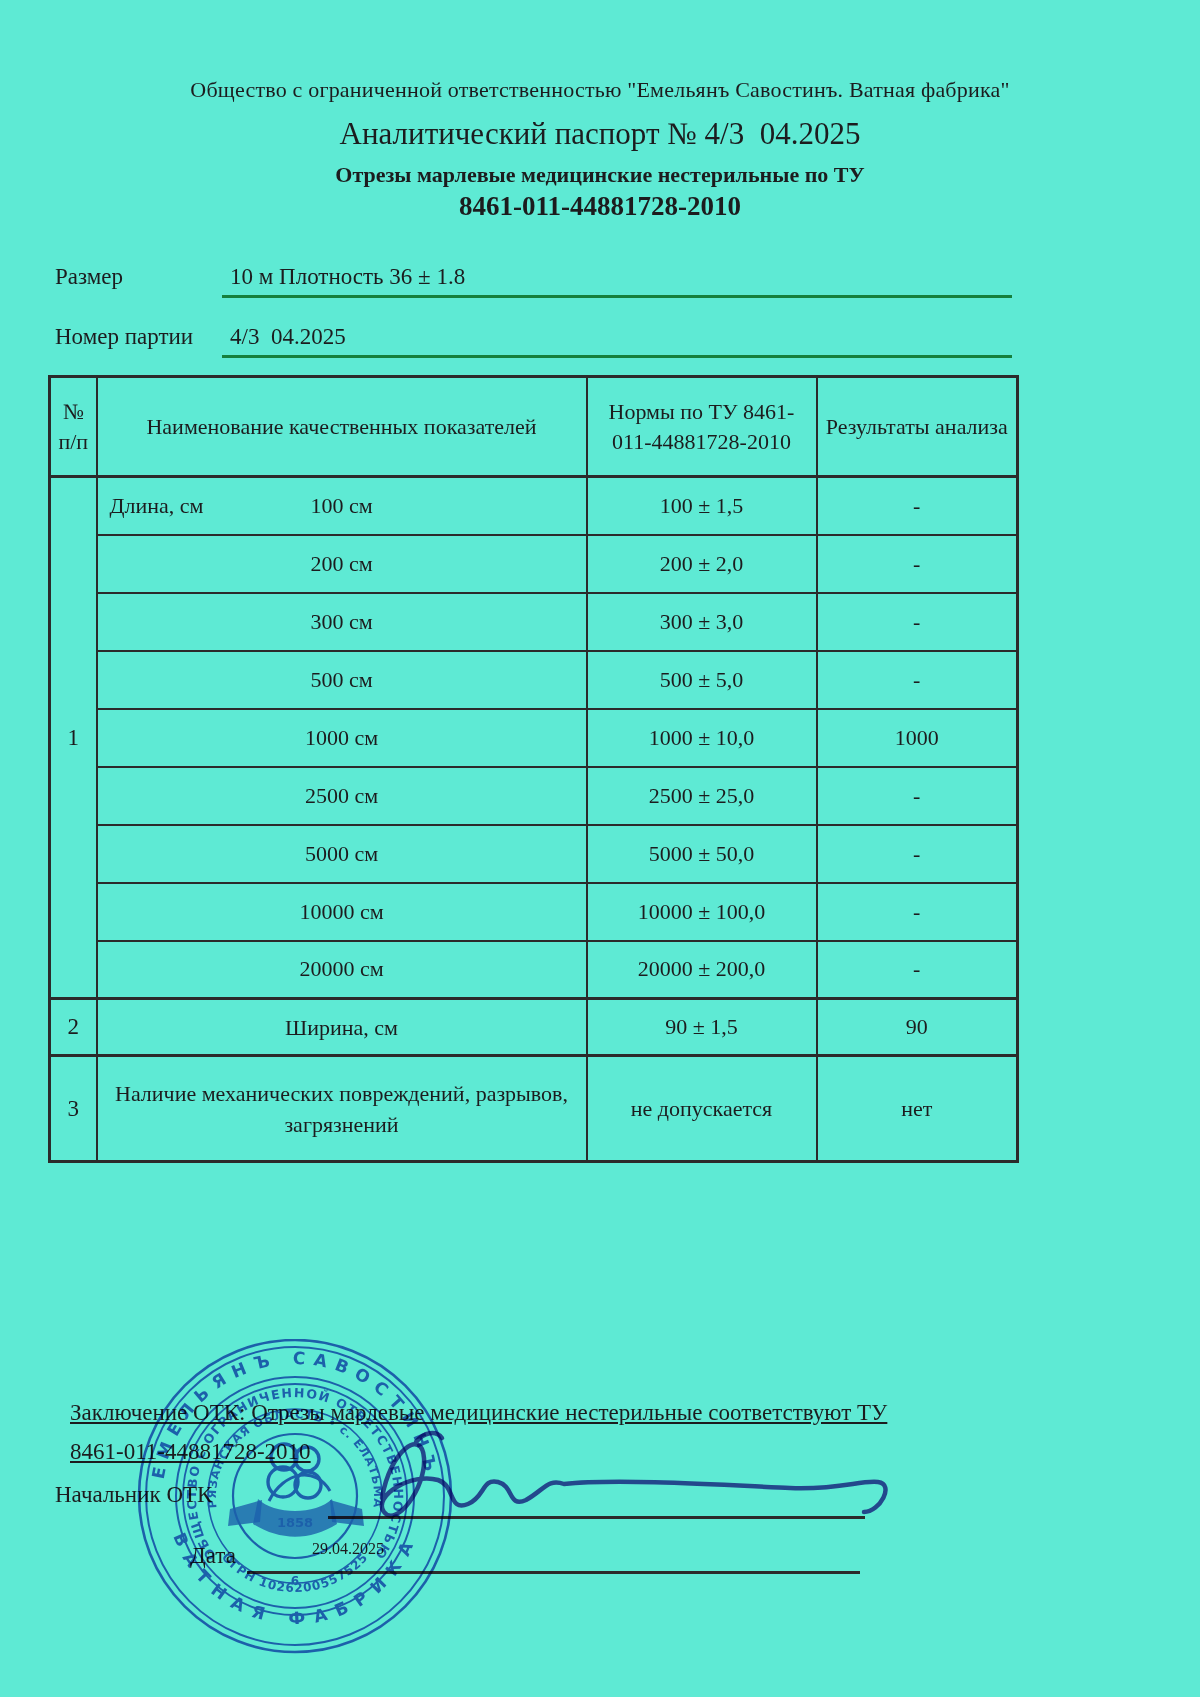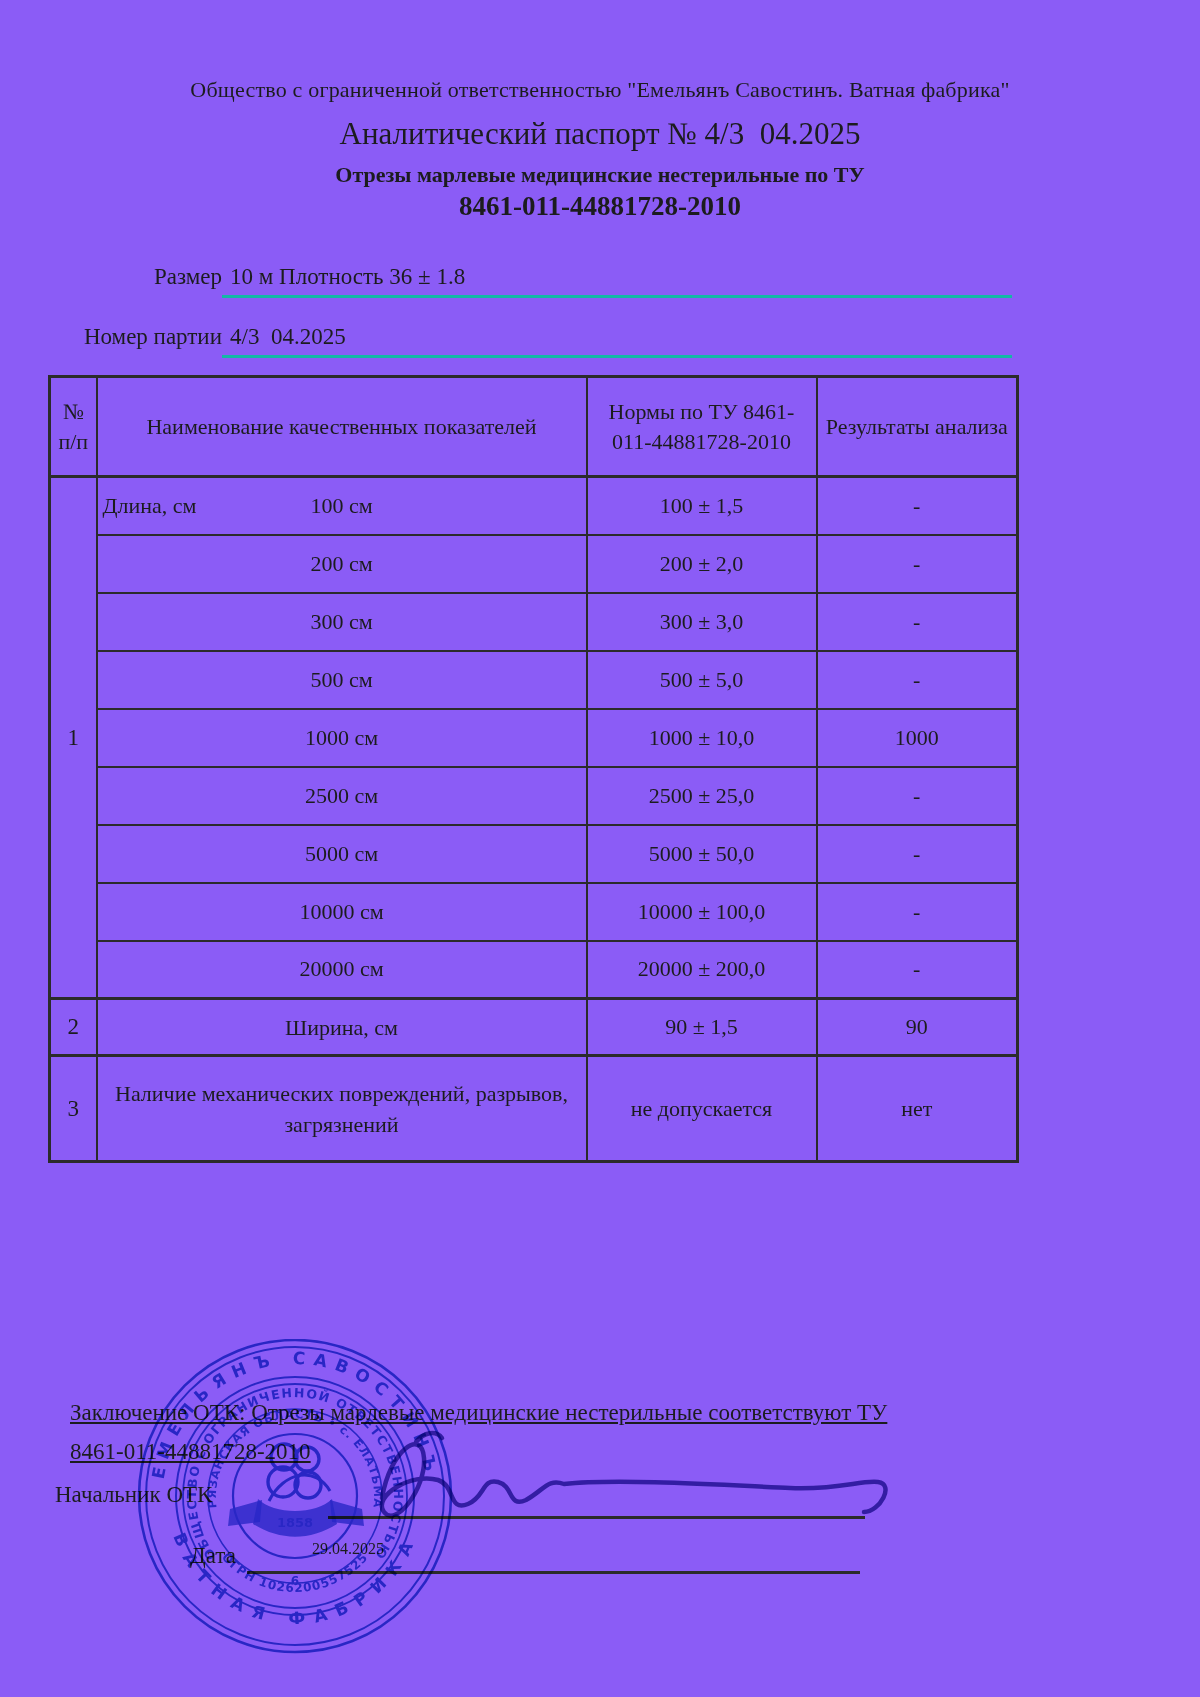--- a/index.html
+++ b/index.html
@@ -1,34 +1,34 @@
 <!DOCTYPE html>
 <html><head>
 <meta charset="utf-8">
 <style>
   html,body{margin:0;padding:0;background:#e8e8e8;}
   .page{
     position:relative;
     width:1200px;height:1697px;
     margin:0 auto;
-    background:#8b5cf6;
+    background:#5eead4;
     font-family:"Liberation Serif","DejaVu Serif",serif;
     color:#1c1c1e;
     overflow:hidden;
   }
   .org{padding-top:77px;text-align:center;font-size:22px;letter-spacing:.2px;}
   .title{text-align:center;font-size:31px;font-weight:normal;margin-top:13px;white-space:pre-wrap;}
   .sub1{text-align:center;font-size:22px;font-weight:bold;margin-top:10px;}
   .sub2{text-align:center;font-size:27px;font-weight:bold;margin-top:3px;}
 
   .field-row{display:flex;margin-left:55px;width:957px;align-items:flex-end;}
   .field-row.size{margin-top:42px;}
   .field-row.batch{margin-top:26px;}
-  .field-label{width:167px;font-size:23px;padding-bottom:8px;flex:none;text-align:right;}
-  .field-value{flex:1;border-bottom:3px solid #14b8a6;font-size:23px;padding:0 0 5px 8px;white-space:pre-wrap;}
+  .field-label{width:167px;font-size:23px;padding-bottom:8px;flex:none;}
+  .field-value{flex:1;border-bottom:3px solid #15803d;font-size:23px;padding:0 0 5px 8px;white-space:pre-wrap;}
 
   table.spec{
     border-collapse:collapse;
     margin:17px 0 0 48px;
     width:968px;
     table-layout:fixed;
     font-size:22px;
     border:3px solid #2b2b2b;
   }
   table.spec th, table.spec td{
@@ -37,21 +37,21 @@
     vertical-align:middle;
     text-align:center;
     padding:2px 4px;
     overflow-wrap:break-word;
   }
   tr.hdr{height:100px;}
   tr.hdr th{border-bottom:3px solid #2b2b2b;line-height:30px;}
   tr.grow{height:58px;}
   td.numcell{font-size:23px;}
   td.size-cell{position:relative;text-align:center;padding-left:330px;}
-  span.dim-label{position:absolute;left:5px;top:50%;transform:translateY(-50%);}
+  span.dim-label{position:absolute;left:12px;top:50%;transform:translateY(-50%);}
   tr.block2{height:57px;}
   tr.block2 td{border-top:3px solid #2b2b2b;border-bottom:3px solid #2b2b2b;}
   tr.block3{height:106px;}
   td.name-left{text-align:left;padding-left:8px;line-height:31px;}
 
   .abs{position:absolute;}
   .conclusion{left:70px;top:1393px;width:1080px;font-size:23px;line-height:39px;z-index:1;text-decoration:underline;}
   .chief-label{left:55px;top:1482px;font-size:23px;z-index:1;}
   .chief-line{left:328px;top:1516px;width:537px;border-top:3px solid #2b2b2b;z-index:1;}
   .date-label{left:190px;top:1543px;font-size:23px;z-index:1;}

